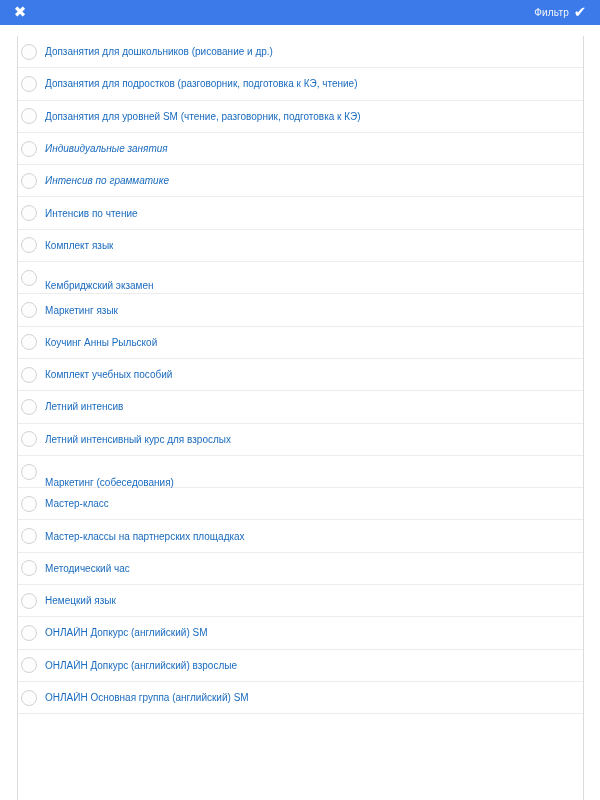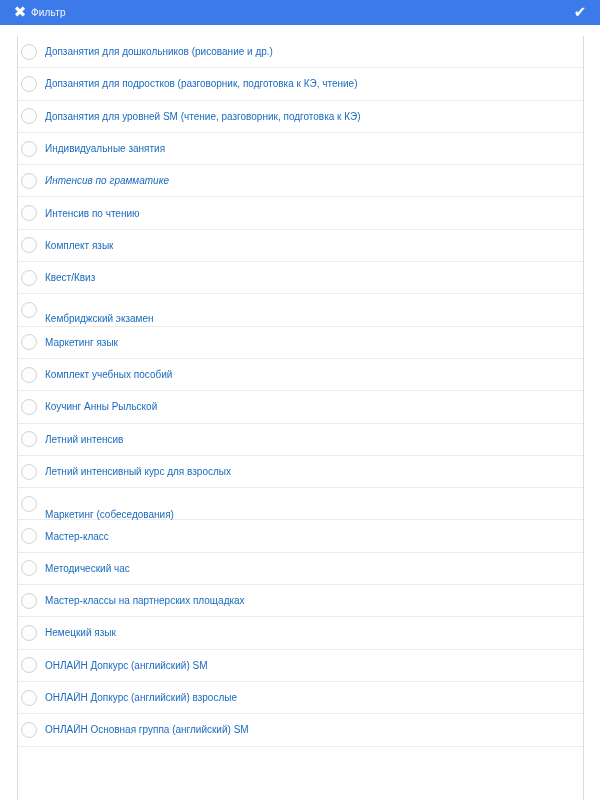--- a/index.html
+++ b/index.html
@@ -25,21 +25,21 @@
   .icon-btn {
     background: none; border: none; padding: 0; margin: 0;
     color: #ffffff; cursor: pointer;
     width: 22px; height: 25px;
     display: flex; align-items: center; justify-content: center;
     font-family: "DejaVu Sans", sans-serif;
   }
   .icon-btn .glyph { font-size: 15px; line-height: 1; font-weight: 700; }
   .topbar .title {
     flex: 1;
-    text-align: left;
+    text-align: right;
     color: #f4f6fb;
     font-size: 10px;
     letter-spacing: 0.2px;
   }
 
   
   .list {
     position: absolute;
     top: 36px; left: 17px;
     width: 567px; height: 775px;
@@ -102,95 +102,91 @@
   </div>
 
   <div class="row">
     <span class="radio"></span>
     <span class="label" style="color: rgb(26, 107, 191);">Допзанятия для уровней SM (чтение, разговорник, подготовка к КЭ)</span>
   </div>
 
 
   <div class="row">
     <span class="radio"></span>
-    <span class="label" style="color: rgb(26, 107, 191);">Индивидуальные занятия</span>
+    <span class="label" style="color: rgb(26, 107, 191); font-style: italic;">Индивидуальные занятия</span>
   </div>
 
   <div class="row">
     <span class="radio"></span>
     <span class="label" style="color: rgb(26, 107, 191); font-style: italic;">Интенсив по грамматике</span>
   </div>
 
   <div class="row">
     <span class="radio"></span>
-    <span class="label" style="color: rgb(26, 107, 191);">Интенсив по чтению</span>
+    <span class="label" style="color: rgb(26, 107, 191);">Интенсив по чтение</span>
   </div>
 
   <div class="row">
     <span class="radio"></span>
     <span class="label" style="color: rgb(26, 107, 191);">Комплект язык</span>
   </div>
 
-  <div class="row">
-    <span class="radio"></span>
-    <span class="label" style="color: rgb(26, 107, 191);">Квест/Квиз</span>
-  </div>
 
   <div class="row">
     <span class="radio"></span>
     <span class="label" style="color: rgb(26, 107, 191); margin-top: 16px;">Кембриджский экзамен</span>
   </div>
 
   <div class="row">
     <span class="radio"></span>
     <span class="label" style="color: rgb(26, 107, 191);">Маркетинг язык</span>
   </div>
 
   <div class="row">
     <span class="radio"></span>
+    <span class="label" style="color: rgb(26, 107, 191);">Коучинг Анны Рыльской</span>
+  </div>
+
+  <div class="row">
+    <span class="radio"></span>
     <span class="label" style="color: rgb(26, 107, 191);">Комплект учебных пособий</span>
   </div>
 
   <div class="row">
     <span class="radio"></span>
-    <span class="label" style="color: rgb(26, 107, 191);">Коучинг Анны Рыльской</span>
-  </div>
-
-  <div class="row">
-    <span class="radio"></span>
     <span class="label" style="color: rgb(26, 107, 191);">Летний интенсив</span>
   </div>
 
   <div class="row">
     <span class="radio"></span>
     <span class="label" style="color: rgb(26, 107, 191);">Летний интенсивный курс для взрослых</span>
   </div>
 
   <div class="row">
     <span class="radio"></span>
     <span class="label" style="color: rgb(26, 107, 191); margin-top: 22px;">Маркетинг (собеседования)</span>
   </div>
 
   <div class="row">
     <span class="radio"></span>
     <span class="label" style="color: rgb(26, 107, 191);">Мастер-класс</span>
   </div>
 
   <div class="row">
     <span class="radio"></span>
+    <span class="label" style="color: rgb(26, 107, 191);">Мастер-классы на партнерских площадках</span>
+  </div>
+
+  <div class="row">
+    <span class="radio"></span>
     <span class="label" style="color: rgb(26, 107, 191);">Методический час</span>
   </div>
 
   <div class="row">
     <span class="radio"></span>
-    <span class="label" style="color: rgb(26, 107, 191);">Мастер-классы на партнерских площадках</span>
-  </div>
-
-  <div class="row">
-    <span class="radio"></span>
     <span class="label" style="color: rgb(26, 107, 191);">Немецкий язык</span>
   </div>
 
   <div class="row">
     <span class="radio"></span>
     <span class="label" style="color: rgb(26, 107, 191);">ОНЛАЙН Допкурс (английский) SM</span>
   </div>
 
   <div class="row">
     <span class="radio"></span>

